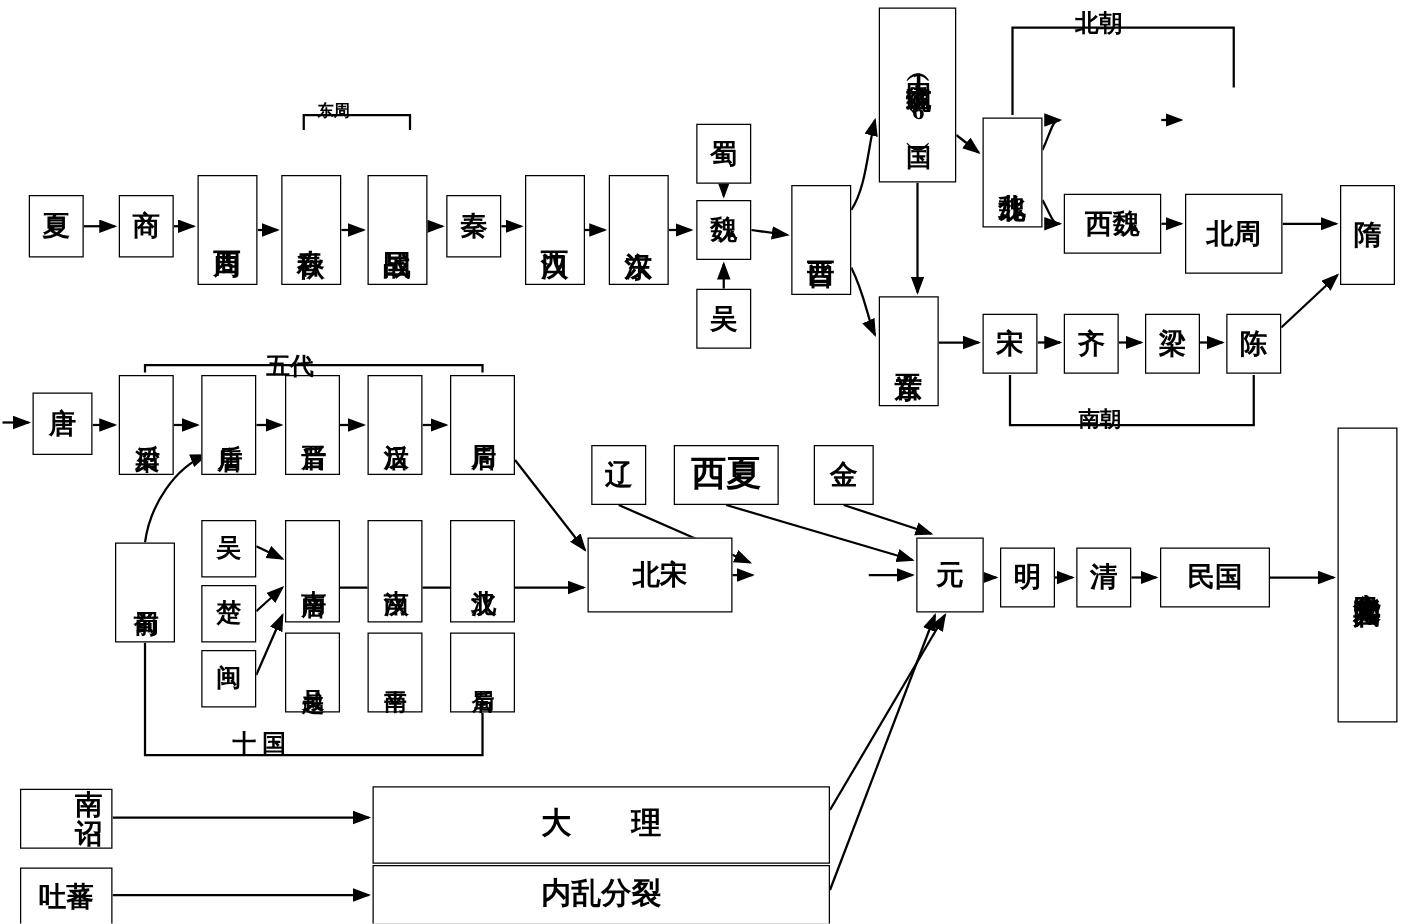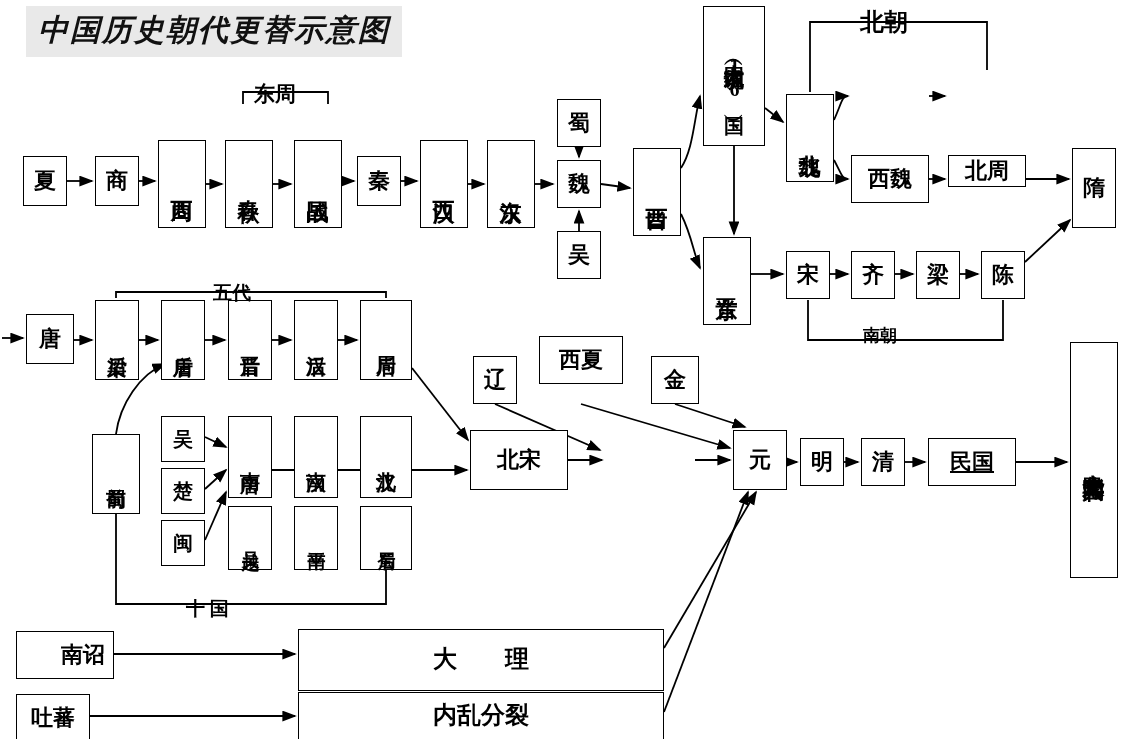--- a/index.html
+++ b/index.html
@@ -12,21 +12,20 @@
   .lbl{position:absolute;font-weight:bold;color:#000;z-index:4;white-space:nowrap;}
   #title{position:absolute;left:26px;top:6px;background:#e9e9e9;padding:4px 12px 6px 12px;
     font-size:30px;font-weight:bold;font-style:italic;letter-spacing:2px;color:#111;z-index:5;}
   svg#wires{position:absolute;left:0;top:0;width:1136px;height:739px;z-index:1;}
 </style>
 </head>
 <body>
 
 <div id="stage">
 
-  <div id="title">中国历史朝代更替示意图</div>
 
   <svg id="wires" viewBox="0 0 1136 739">
     <defs>
       <marker id="ah" markerWidth="9" markerHeight="9" refX="7" refY="3" orient="auto" markerUnits="strokeWidth">
         <path d="M0,0 L8,3 L0,6 z" fill="#000"></path>
       </marker>
     </defs>
     <g stroke="#000" stroke-width="1.8" fill="none" marker-end="url(#ah)">
 
       <line x1="67" y1="181" x2="92" y2="181"></line>
@@ -125,21 +124,21 @@
     <div class="node" style="left: 357px; top: 156px; width: 44px; height: 50px; font-size: 22px;">秦</div>
     <div class="node v" style="left: 420px; top: 140px; width: 48px; height: 88px; font-size: 22px;">西汉</div>
     <div class="node v" style="left: 487px; top: 140px; width: 48px; height: 88px; font-size: 22px;">东汉</div>
     <div class="node" style="left: 557px; top: 99px; width: 44px; height: 48px; font-size: 22px;">蜀</div>
     <div class="node" style="left: 557px; top: 160px; width: 44px; height: 48px; font-size: 22px;">魏</div>
     <div class="node" style="left: 557px; top: 231px; width: 44px; height: 48px; font-size: 22px;">吴</div>
     <div class="node v" style="left: 633px; top: 148px; width: 48px; height: 88px; font-size: 22px;">西晋</div>
     <div class="node v" style="left: 703px; top: 6px; width: 62px; height: 140px; font-size: 20px;">十六国（细说16国）</div>
     <div class="node v" style="left: 786px; top: 94px; width: 48px; height: 88px; font-size: 22px;">北魏</div>
     <div class="node" style="left: 851px; top: 155px; width: 78px; height: 48px; font-size: 22px;">西魏</div>
-    <div class="node" style="left: 948px; top: 155px; width: 78px; height: 32px; font-size: 22px;">北周</div>
+    <div class="node" style="left: 948px; top: 155px; width: 78px; height: 64px; font-size: 22px;">北周</div>
     <div class="node" style="left: 1072px; top: 148px; width: 44px; height: 80px; font-size: 22px;">隋</div>
     <div class="node v" style="left: 703px; top: 237px; width: 48px; height: 88px; font-size: 22px;">东晋</div>
     <div class="node" style="left: 786px; top: 251px; width: 44px; height: 48px; font-size: 22px;">宋</div>
     <div class="node" style="left: 851px; top: 251px; width: 44px; height: 48px; font-size: 22px;">齐</div>
     <div class="node" style="left: 916px; top: 251px; width: 44px; height: 48px; font-size: 22px;">梁</div>
     <div class="node" style="left: 981px; top: 251px; width: 44px; height: 48px; font-size: 22px;">陈</div>
     <div class="node" style="left: 26px; top: 314px; width: 48px; height: 50px; font-size: 22px;">唐</div>
     <div class="node v" style="left: 95px; top: 300px; width: 44px; height: 80px; font-size: 20px;">后梁</div>
     <div class="node v" style="left: 161px; top: 300px; width: 44px; height: 80px; font-size: 20px;">后唐</div>
     <div class="node v" style="left: 228px; top: 300px; width: 44px; height: 80px; font-size: 20px;">后晋</div>
@@ -149,30 +148,30 @@
     <div class="node" style="left: 161px; top: 468px; width: 44px; height: 46px; font-size: 20px;">楚</div>
     <div class="node" style="left: 161px; top: 520px; width: 44px; height: 46px; font-size: 20px;">闽</div>
     <div class="node v" style="left: 228px; top: 416px; width: 44px; height: 82px; font-size: 20px;">南唐</div>
     <div class="node v" style="left: 228px; top: 506px; width: 44px; height: 64px; font-size: 18px;">吴越</div>
     <div class="node v" style="left: 294px; top: 416px; width: 44px; height: 82px; font-size: 20px;">南汉</div>
     <div class="node v" style="left: 294px; top: 506px; width: 44px; height: 64px; font-size: 18px;">南平</div>
     <div class="node v" style="left: 360px; top: 416px; width: 52px; height: 82px; font-size: 20px;">北汉</div>
     <div class="node v" style="left: 360px; top: 506px; width: 52px; height: 64px; font-size: 18px;">后蜀</div>
     <div class="node v" style="left: 92px; top: 434px; width: 48px; height: 80px; font-size: 20px;">前蜀</div>
     <div class="node" style="left: 473px; top: 356px; width: 44px; height: 48px; font-size: 22px;">辽</div>
-    <div class="node" style="left: 539px; top: 336px; width: 84px; height: 48px; font-size: 22px;">西夏</div>
+    <div class="node" style="left: 539px; top: 356px; width: 84px; height: 48px; font-size: 28px;">西夏</div>
     <div class="node" style="left: 651px; top: 356px; width: 48px; height: 48px; font-size: 22px;">金</div>
-    <div class="node" style="left: 470px; top: 430px; width: 98px; height: 60px; font-size: 22px;">北宋</div>
+    <div class="node" style="left: 470px; top: 430px; width: 116px; height: 60px; font-size: 22px;">北宋</div>
     <div class="node" style="left: 733px; top: 430px; width: 54px; height: 60px; font-size: 22px;">元</div>
     <div class="node" style="left: 800px; top: 438px; width: 44px; height: 48px; font-size: 22px;">明</div>
     <div class="node" style="left: 861px; top: 438px; width: 44px; height: 48px; font-size: 22px;">清</div>
-    <div class="node" style="left: 928px; top: 438px; width: 88px; height: 48px; font-size: 22px; text-decoration: underline;">民国</div>
+    <div class="node" style="left: 928px; top: 438px; width: 88px; height: 48px; font-size: 22px;">民国</div>
     <div class="node v" style="left: 1070px; top: 342px; width: 48px; height: 236px; font-size: 22px;">中华人民共和国</div>
-    <div class="node" style="left: 16px; top: 631px; width: 98px; height: 48px; font-size: 22px; padding-left: 36px;">南诏</div>
+    <div class="node" style="left: 16px; top: 631px; width: 74px; height: 48px; font-size: 22px; padding-left: 36px;">南诏</div>
     <div class="node" style="left: 16px; top: 694px; width: 74px; height: 48px; font-size: 22px;">吐蕃</div>
     <div class="node" style="left: 298px; top: 629px; width: 366px; height: 62px; font-size: 24px;">大　　理</div>
     <div class="node" style="left: 298px; top: 692px; width: 366px; height: 48px; font-size: 24px;">内乱分裂</div>
-    <div class="lbl" style="left: 254px; top: 80px; font-size: 21px;">东周</div>
-    <div class="lbl" style="left: 860px; top: 6px; font-size: 24px; text-align: right;">北朝</div>
+    <div class="lbl" style="left: 254px; top: 80px; font-size: 13px;">东周</div>
+    <div class="lbl" style="left: 860px; top: 6px; font-size: 19px; text-align: right;">北朝</div>
     <div class="lbl" style="left: 863px; top: 324px; font-size: 17px;">南朝</div>
     <div class="lbl" style="left: 213px; top: 280px; font-size: 19px;">五代</div>
-    <div class="lbl" style="left: 186px; top: 596px; font-size: 19px;">十 国</div>
+    <div class="lbl" style="left: 186px; top: 582px; font-size: 19px;">十 国</div>
   </div>
 
 </body></html>

